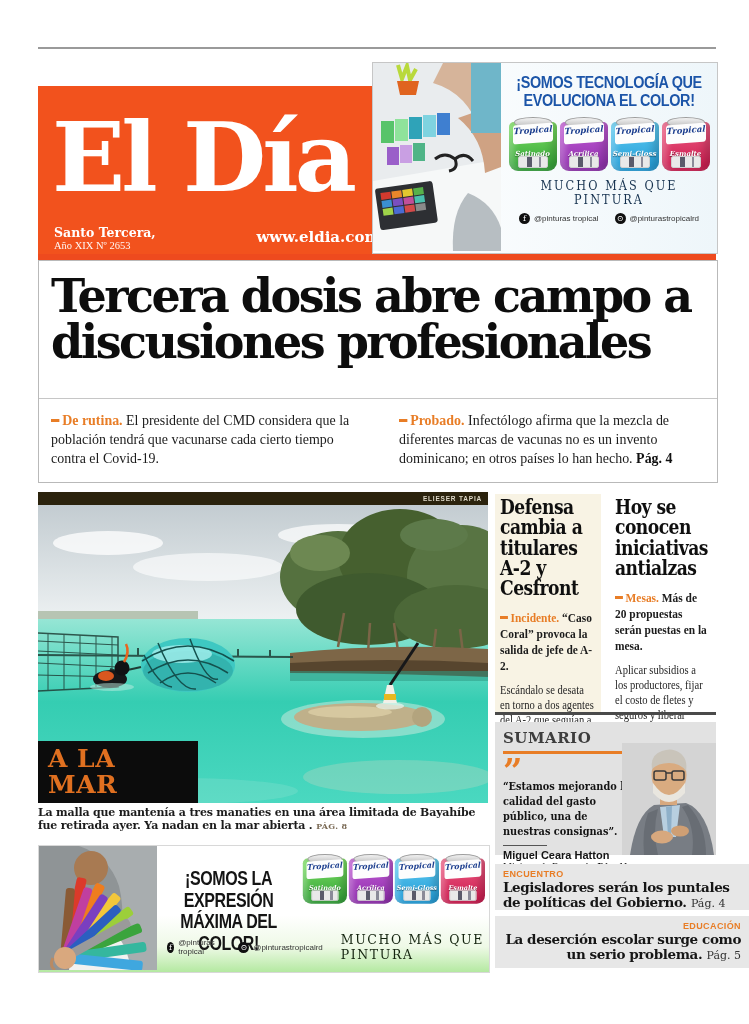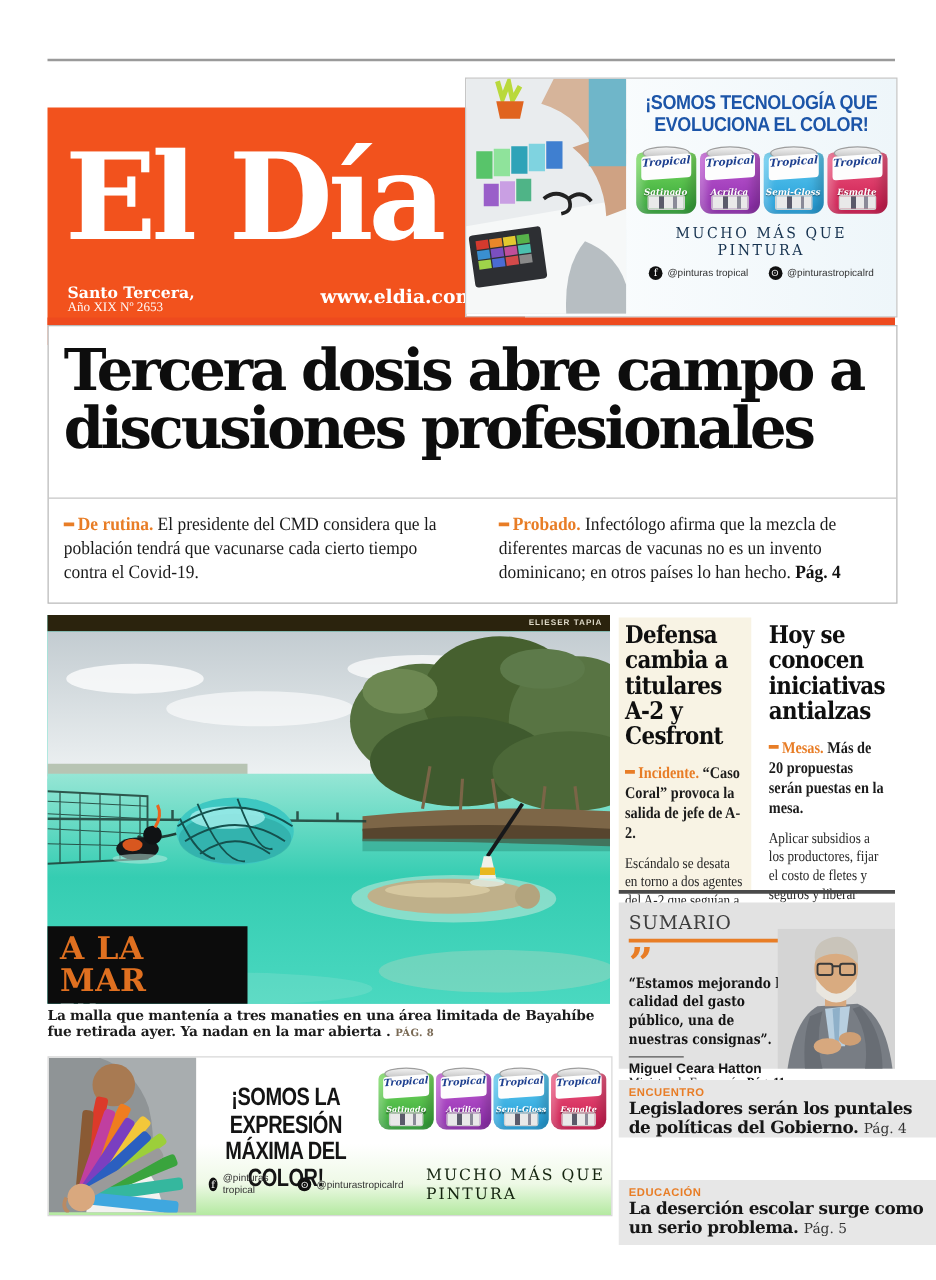--- a/index.html
+++ b/index.html
@@ -99,36 +99,36 @@
   .st-head{font-family:"DejaVu Serif",serif;font-weight:bold;font-size:19.5px;line-height:1.04;
            letter-spacing:-.6px;color:#0f0f0f;}
   .st-deck{margin-top:11px;font-size:13px;font-weight:bold;line-height:1.22;color:#1c1c1c;}
   .st-body{margin-top:9px;font-size:12px;line-height:1.25;color:#262626;}
 
   .story-divider{left:495px;top:712px;width:221px;height:3px;background:#4a4a4a;}
 
   
   .sumario{left:495px;top:722px;width:221px;height:133px;background:#e2e2e2;box-sizing:border-box;
            padding:7px 8px 0;}
-  .sum-title{font-family:"DejaVu Serif",serif;font-weight:normal;font-size:15px;color:#3d3d3d;
+  .sum-title{font-family:"DejaVu Serif",serif;font-weight:bold;font-size:15px;color:#3d3d3d;
              letter-spacing:.5px;}
   .sum-rule{height:3px;background:#e87d26;margin-top:4px;}
   .sum-quotemark{font-family:"DejaVu Serif",serif;font-weight:bold;font-size:34px;color:#e87d26;
                  line-height:.55;height:17px;margin-top:8px;}
   .sum-quote{font-family:"DejaVu Serif",serif;font-weight:bold;font-size:11.5px;line-height:1.3;
              color:#141414;width:150px;transform:scaleX(.85);transform-origin:left top;}
   .sum-authrule{width:44px;border-top:1.5px solid #555;margin:6px 0 3px;}
   .sum-author{font-family:"Liberation Sans",sans-serif;font-weight:bold;font-size:11px;color:#141414;}
   .sum-role{font-size:10px;color:#222;}
   .sum-portrait{position:absolute;right:0;bottom:0;width:94px;height:112px;}
 
   
   .brief{left:495px;width:254px;background:#e7e7e7;box-sizing:border-box;padding:5px 8px;}
   .brief-1{top:864px;height:46px;}
-  .brief-2{top:944px;height:52px;}
+  .brief-2{top:916px;height:52px;text-align:right;}
   .brief-label{font-family:"Liberation Sans",sans-serif;font-weight:bold;font-size:9px;
                letter-spacing:.4px;color:#e87d26;}
   .brief-text{font-family:"DejaVu Serif",serif;font-weight:bold;font-size:13.5px;line-height:1.12;
               letter-spacing:-.4px;color:#161616;margin-top:1px;}
   .brief-text .br-ref{font-weight:normal;font-size:11px;color:#333;letter-spacing:0;}
 
   
   .ad-bottom{left:38px;top:845px;width:450px;height:126px;border:1px solid #d8d8d8;overflow:hidden;
              background:linear-gradient(180deg,#ffffff 55%,#eef9e6 80%,#b4e9a1 100%);}
   .ad-bot-fan{position:absolute;left:0;top:0;width:118px;height:124px;}

